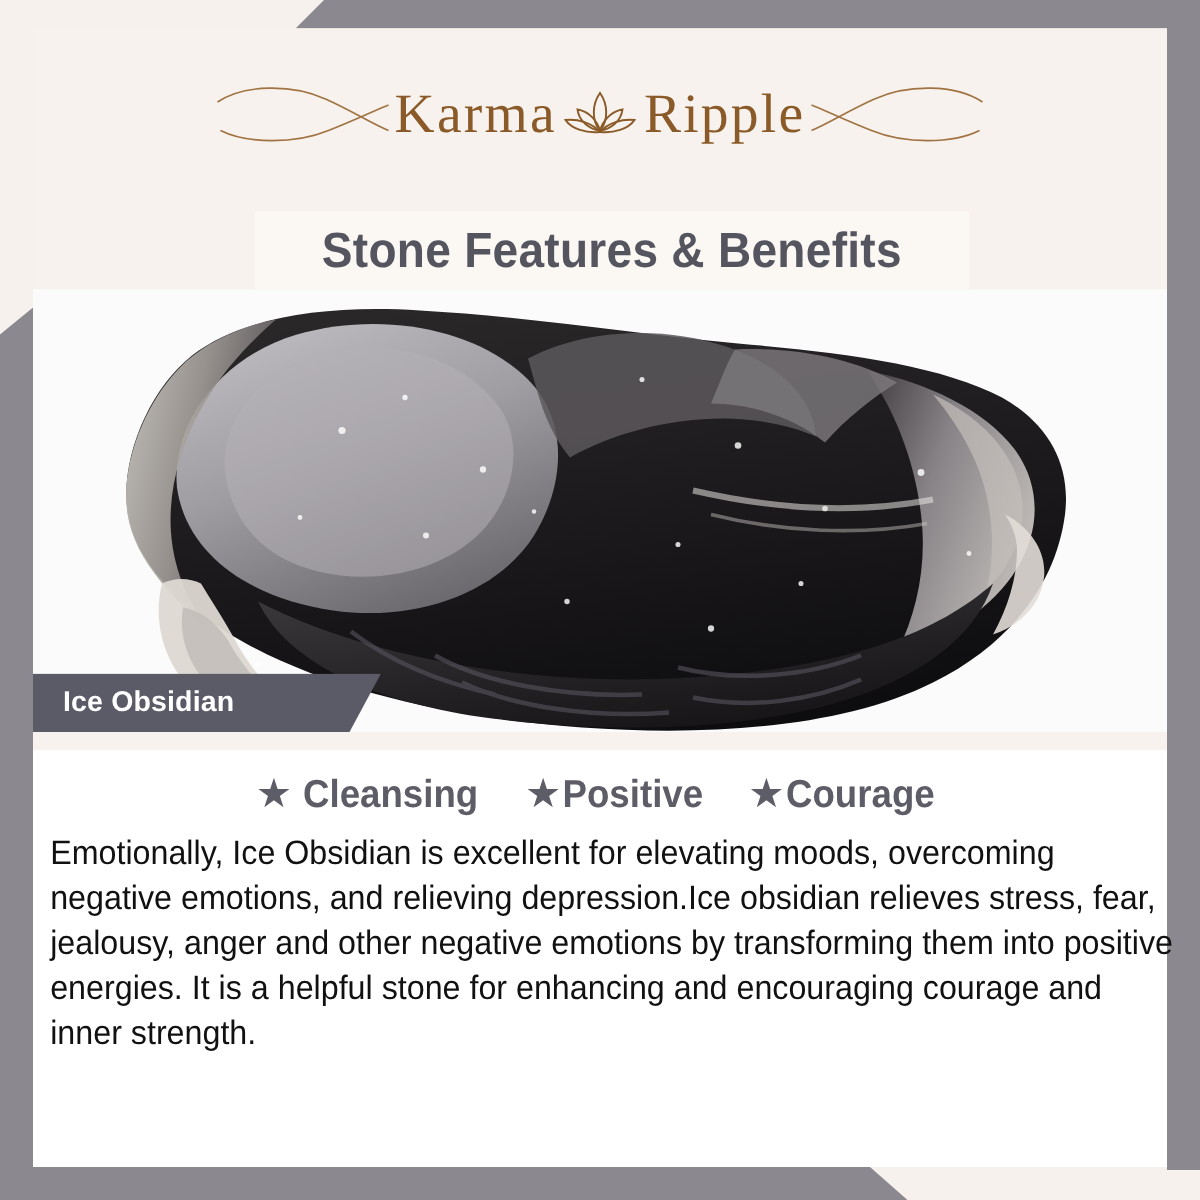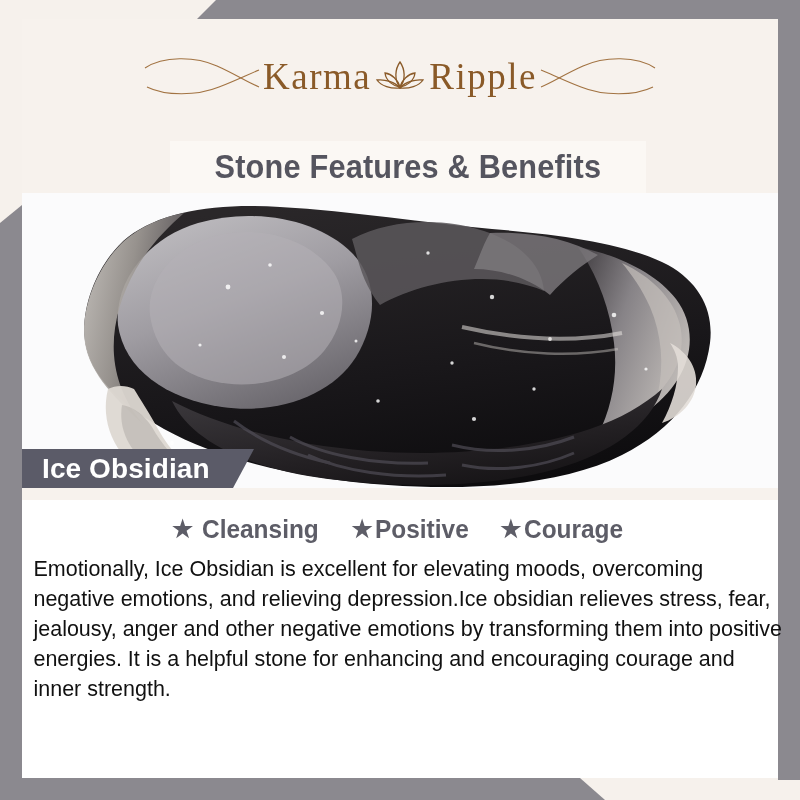--- a/index.html
+++ b/index.html
@@ -151,21 +151,21 @@
     height: 39px;
     background: #5b5b68;
     clip-path: polygon(0 0, 232px 0, 211px 39px, 0 39px);
     display: flex;
     align-items: center;
     z-index: 6;
   }
   .name-text {
     font-family: "Liberation Sans", sans-serif;
     font-weight: bold;
-    font-size: 28px;
+    font-size: 19px;
     color: #ffffff;
     padding-left: 20px;
     letter-spacing: 0.1px;
     white-space: nowrap;
   }
 
   
   .content {
     position: absolute;
     left: 22px;

